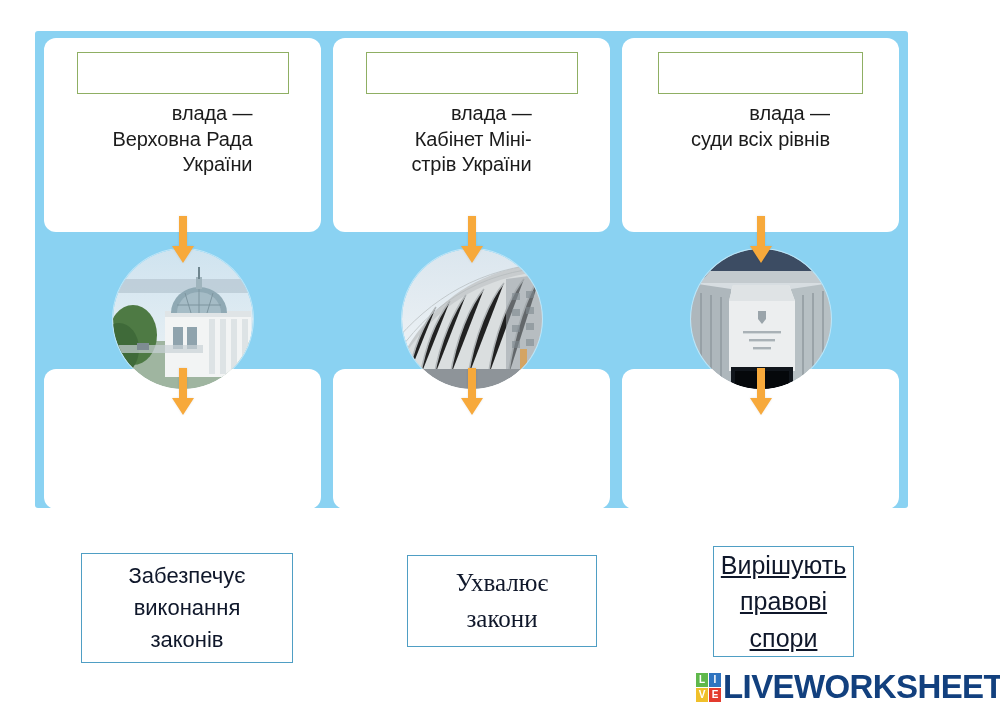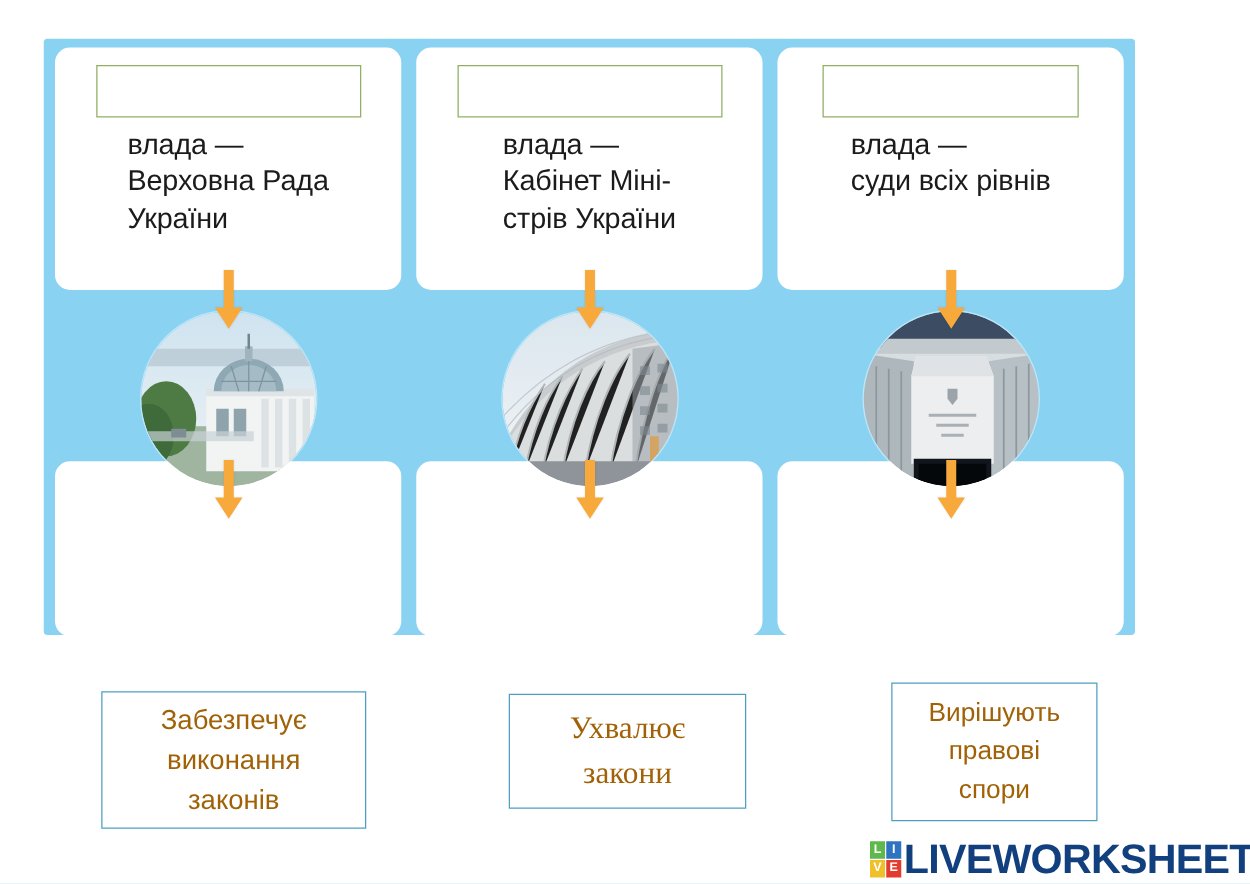--- a/index.html
+++ b/index.html
@@ -64,23 +64,23 @@
     border: 1.6px solid #8faf63;
     background: #ffffff;
     box-sizing: border-box;
     margin-bottom: 7px;
   }
   .column.wide .drop-blank {
     width: 205px;
   }
 
   .card-text {
-    font-size: 23px;
+    font-size: 20px;
     line-height: 1.28;
-    text-align: left;
+    text-align: right;
     color: #1b1b1b;
     white-space: pre-line;
     letter-spacing: -0.1px;
   }
 
   
   .arrow {
     position: absolute;
     width: 26px;
     left: 50%;
@@ -123,27 +123,27 @@
     position: absolute;
     background: #ffffff;
     border: 1.4px solid #4f9ec4;
     box-sizing: border-box;
     display: flex;
     align-items: center;
     justify-content: center;
     text-align: center;
     font-size: 22px;
     line-height: 1.45;
-    color: #a16207;
+    color: #0f172a;
     white-space: pre-line;
     padding: 4px 6px;
   }
   #tile-1 { left: 81px;  top: 553px; width: 212px; height: 110px; }
   #tile-2 { left: 407px; top: 555px; width: 190px; height: 92px;  font-size: 25px; font-family: Liberation Serif, serif; }
-  #tile-3 { left: 713px; top: 546px; width: 165px; height: 111px; font-size: 21px; }
+  #tile-3 { left: 713px; top: 546px; width: 141px; height: 111px; font-size: 25px; text-decoration: underline; }
 
   
   .lws-logo {
     position: absolute;
     left: 696px;
     top: 668px;
     display: flex;
     align-items: center;
     gap: 2px;
   }

